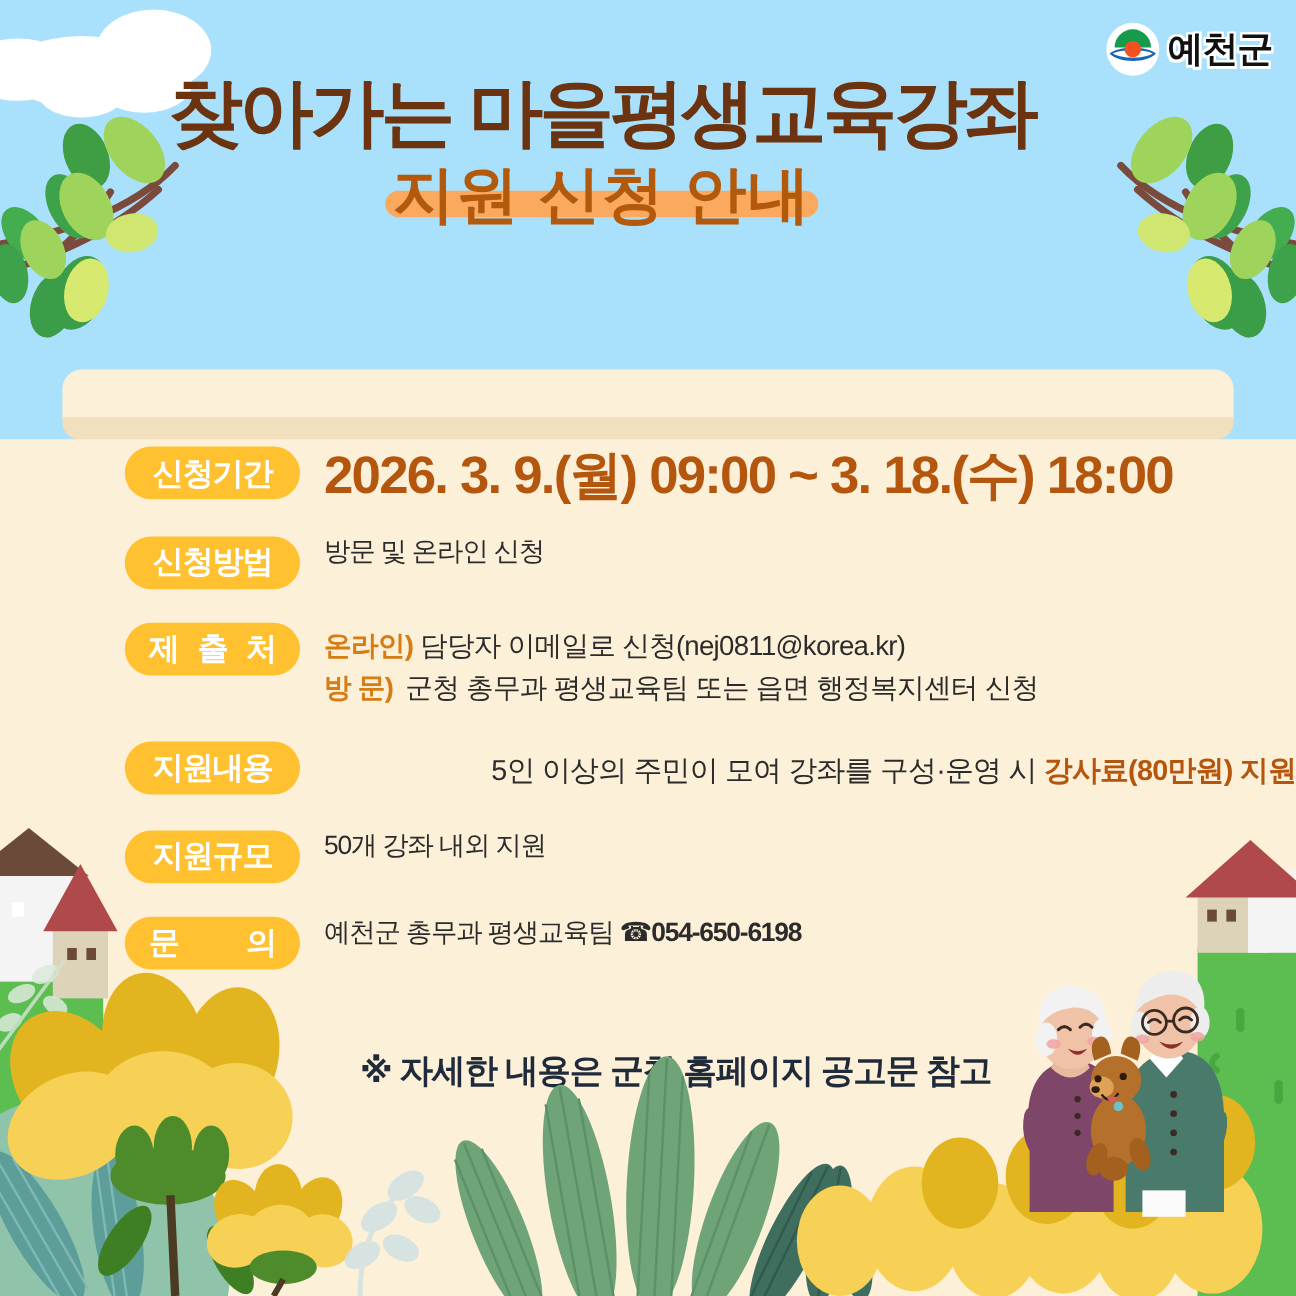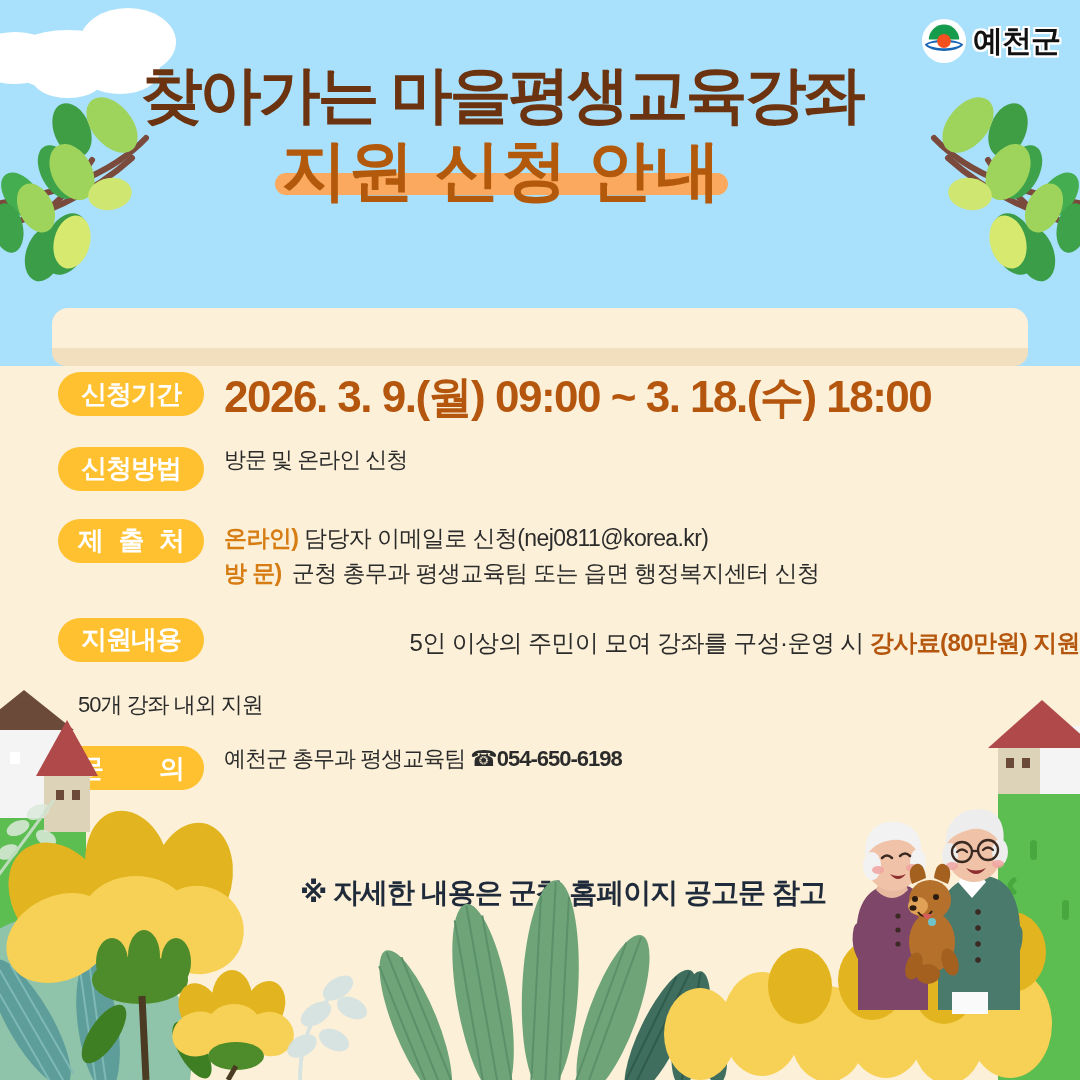--- a/index.html
+++ b/index.html
@@ -45,21 +45,21 @@
   }
   .title-line2-wrap {
     position: relative; display: inline-block; margin-top: 10px;
   }
   .title-underline {
     position: absolute; left: -6px; right: -6px; bottom: 8px; height: 22px;
     background: #fba95e; border-radius: 11px; z-index: -1;
   }
   .title-line2 {
     position: relative;
-    font-size: 66px; font-weight: bold; color: #b3590c;
+    font-size: 52px; font-weight: bold; color: #b3590c;
     letter-spacing: 1px; line-height: 1.0;
     white-space: nowrap;
   }
 
   
   .panel-top {
     position: absolute; top: 308px; left: 52px; width: 976px; height: 40px;
     background: #fcf0d8;
     border-radius: 16px 16px 0 0;
     z-index: 20;
@@ -73,21 +73,21 @@
   .panel-body {
     position: absolute; top: 366px; left: 0; width: 1080px; height: 714px;
     background: #fcf0d8;
     z-index: 20;
   }
 
   
   .rows {
     position: absolute; top: 370px; left: 0; width: 1080px;
     z-index: 32;
-    padding-left: 58px;
+    padding-left: 104px;
   }
   .row {
     display: flex; align-items: flex-start;
     margin-bottom: 22px;
   }
   .pill {
     flex: 0 0 auto;
     width: 146px; min-height: 44px;
     background: #ffc12f;
     border-radius: 22px;
@@ -269,20 +269,21 @@
     <div class="row" style="margin-bottom:28px;">
       <div class="pill">지원내용</div>
       <div class="row-body" style="padding-top:8px;text-align:right;">
         <div class="v-small" style="font-size:24px;">
           <span>5인 이상의 주민이 모여 강좌를 구성·운영 시 </span><span class="hl">강사료(80만원) 지원</span>
         </div>
       </div>
     </div>
 
     <div class="row" style="margin-bottom:26px;">
+      <div class="pill">지원규모</div>
       <div class="row-body">
         <div class="v-plain">50개 강좌 내외 지원</div>
       </div>
     </div>
 
     <div class="row">
       <div class="pill spaced">
         <span>문</span>
         <span>의</span>
       </div>

